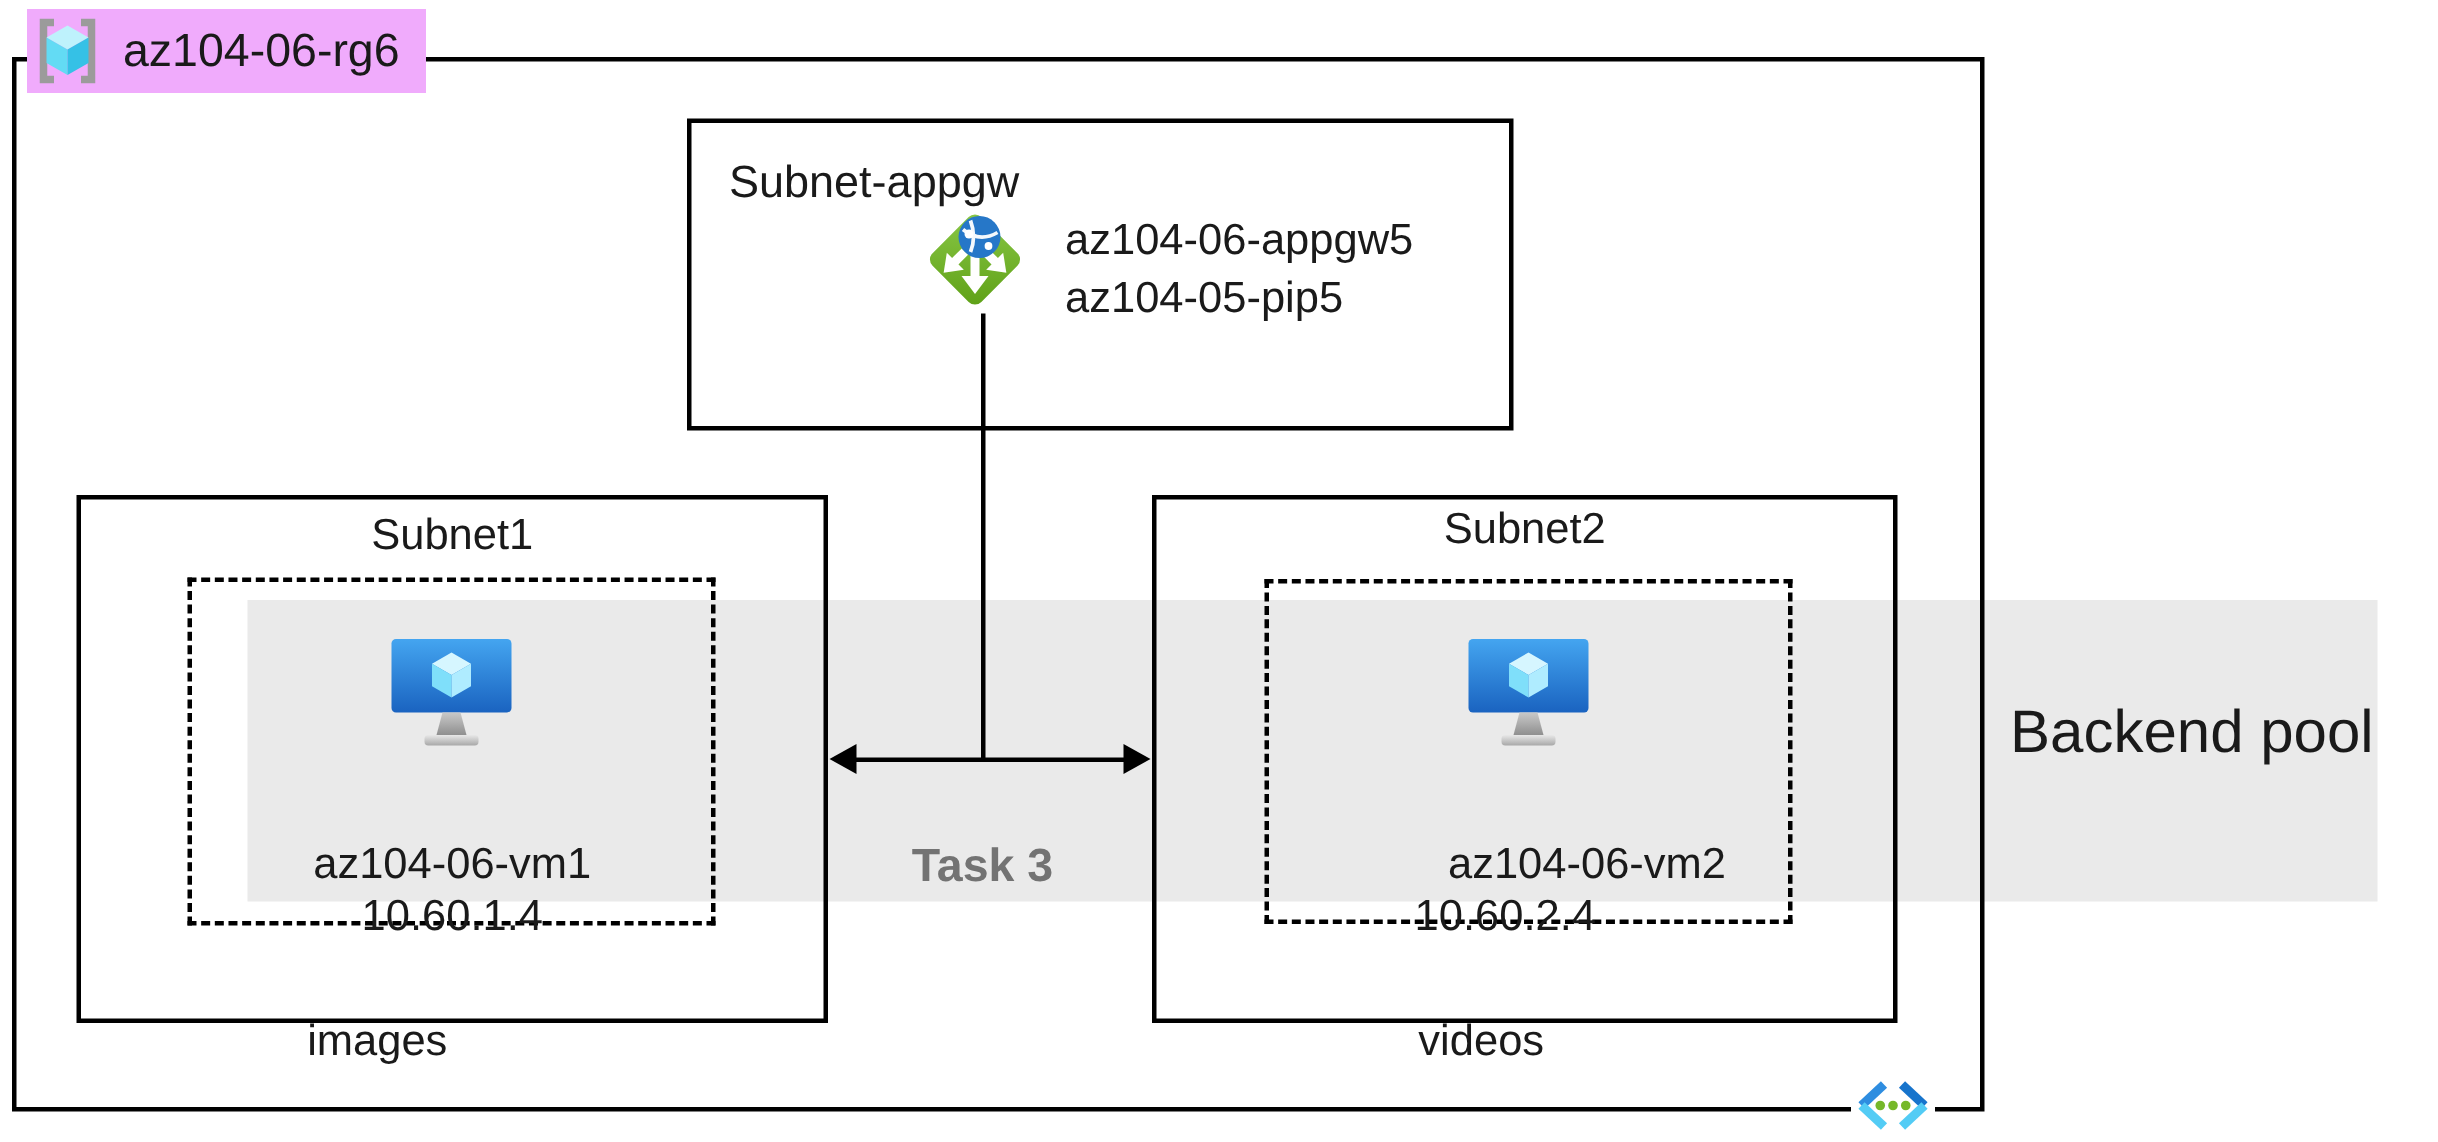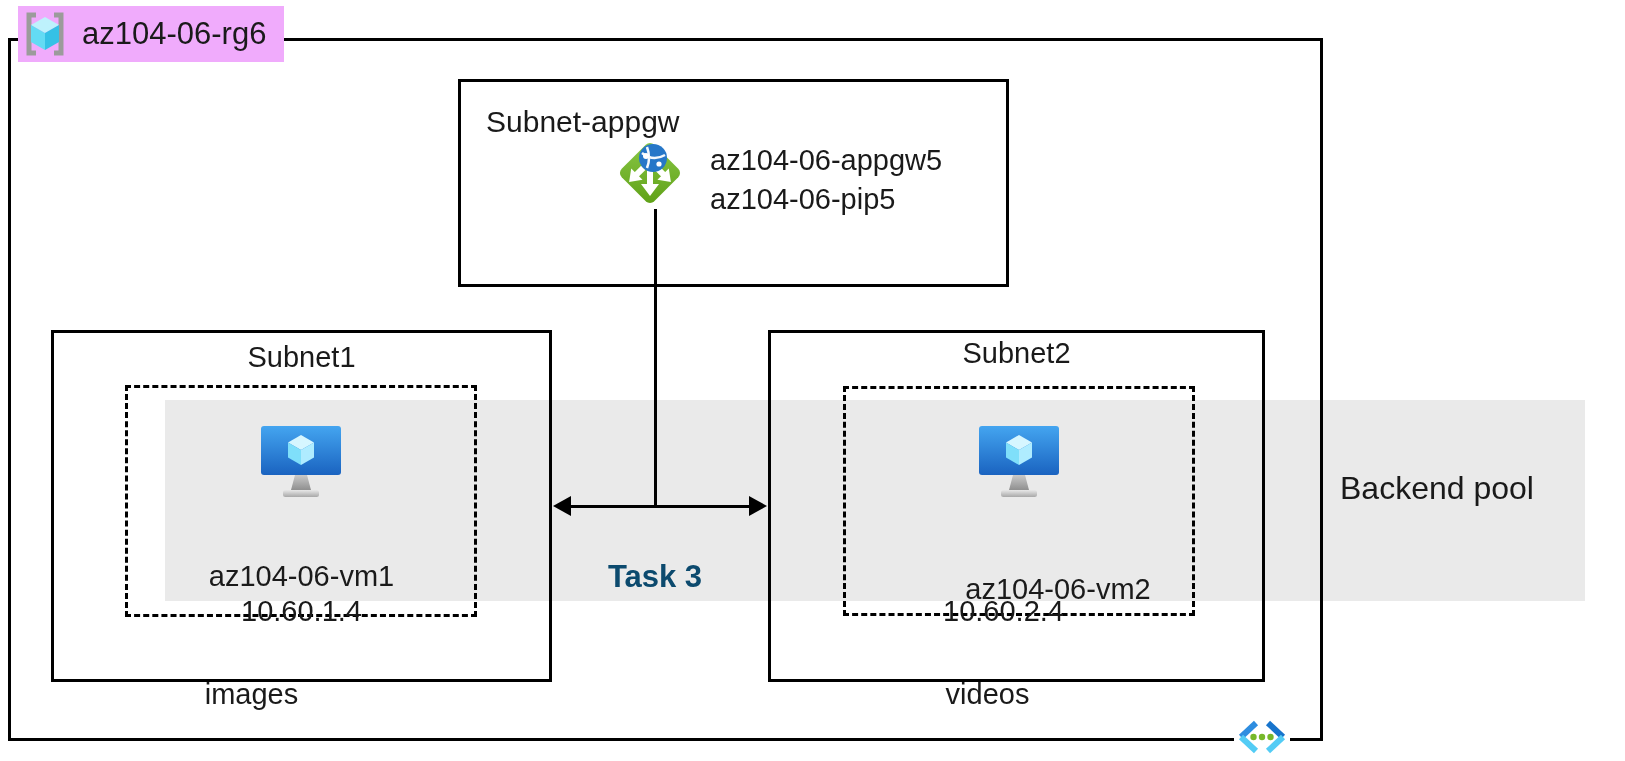--- a/index.html
+++ b/index.html
@@ -13,21 +13,21 @@
   }
   .abs{position:absolute;}
 
   
   #band{
     left:165px;top:400px;width:1420px;height:201px;
     background:#EAEAEA;z-index:1;
   }
   #backend-label{
     left:1340px;top:467px;width:255px;
-    font-size:32px;line-height:42px;
+    font-size:40px;line-height:42px;
     z-index:2;white-space:nowrap;
   }
 
   
   #rg-box{
     left:8px;top:38px;width:1315px;height:703px;
     border:3px solid #000;box-sizing:border-box;
     background:transparent;z-index:3;
   }
   #rg-label{
@@ -71,30 +71,30 @@
     background:transparent;z-index:3;
   }
   #dashed1{left:125px;top:385px;width:352px;height:232px;}
   #dashed2{left:843px;top:386px;width:352px;height:230px;}
   .vm-icon{z-index:4;}
   #vm1-icon{left:256px;top:424px;}
   #vm2-icon{left:974px;top:424px;}
   .vm-text{font-size:29px;line-height:34px;text-align:center;z-index:4;margin-top:48px;}
   #vm1-name{left:51px;top:511px;width:501px;}
   #vm1-ip{left:51px;top:546px;width:501px;}
-  #vm2-name{left:768px;top:524px;width:580px;}
+  #vm2-name{left:768px;top:511px;width:580px;}
   #vm2-ip{left:768px;top:546px;width:471px;}
   #subnet1-pool{left:51px;top:629px;width:401px;}
   #subnet2-pool{left:768px;top:629px;width:439px;}
 
   
   #task-label{
     left:555px;top:558px;width:200px;
     font-size:31px;line-height:38px;font-weight:bold;
-    color:#0c4a6e;text-align:center;z-index:4;white-space:nowrap;
+    color:#737373;text-align:center;z-index:4;white-space:nowrap;
   }
 
   
   #vnet-icon{left:1234px;top:715px;z-index:5;background:#ffffff;}
 </style>
 </head>
 <body>
 
 <div id="stage">
 
@@ -144,21 +144,21 @@
       <g stroke="#ffffff" stroke-width="2.5" fill="none" opacity="0.95">
         <path d="M31,19 Q42,28 54,21"></path>
         <path d="M36,13 Q40,24 36,34"></path>
       </g>
       <circle cx="35" cy="22" r="3" fill="#ffffff"></circle>
       <circle cx="48" cy="30" r="2.6" fill="#ffffff"></circle>
     </svg>
   </div>
   <div id="appgw-names" class="abs">
     <div>az104-06-appgw5</div>
-    <div>az104-06-pip5</div>
+    <div>az104-05-pip5</div>
   </div>
 
   <div id="connector-v" class="abs"></div>
   <div id="arrow-line" class="abs"></div>
   <div id="arrow-head-left" class="abs arrow-head"></div>
   <div id="arrow-head-right" class="abs arrow-head"></div>
 
   <div id="subnet1-box" class="abs subnet-box"></div>
   <div id="subnet1-title" class="abs subnet-title">Subnet1</div>
   <div id="dashed1" class="abs dashed-box"></div>

